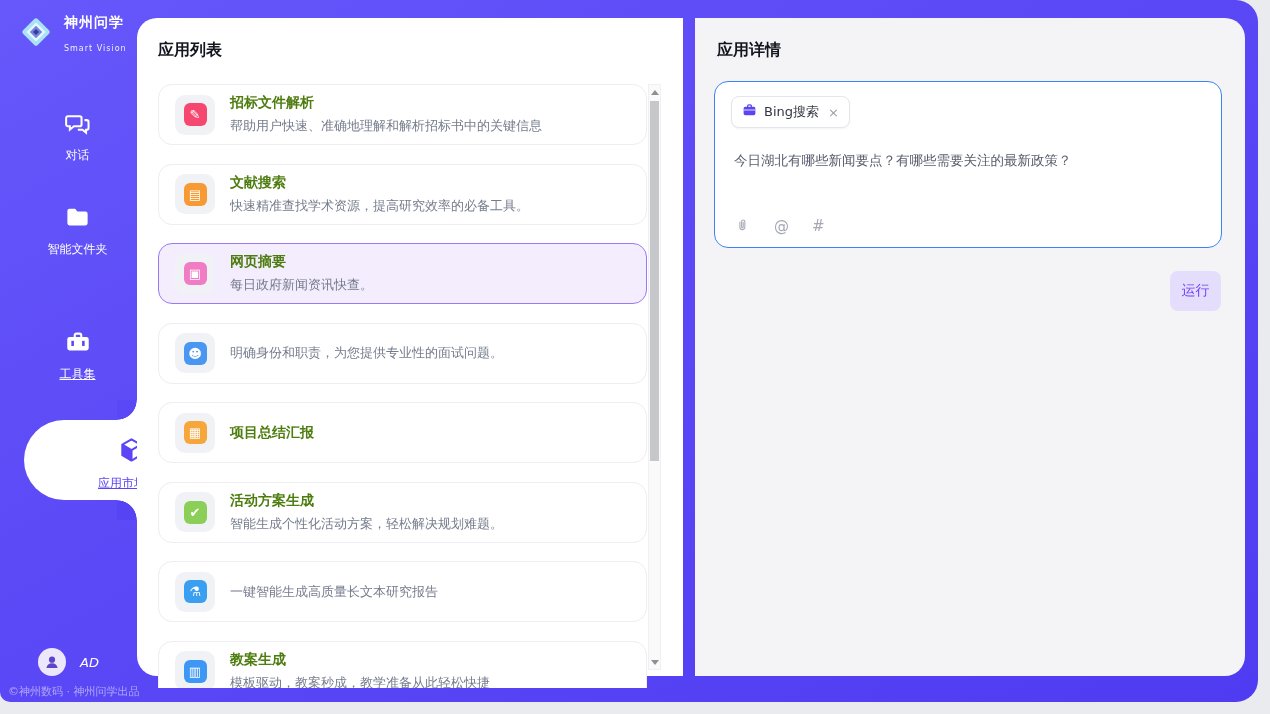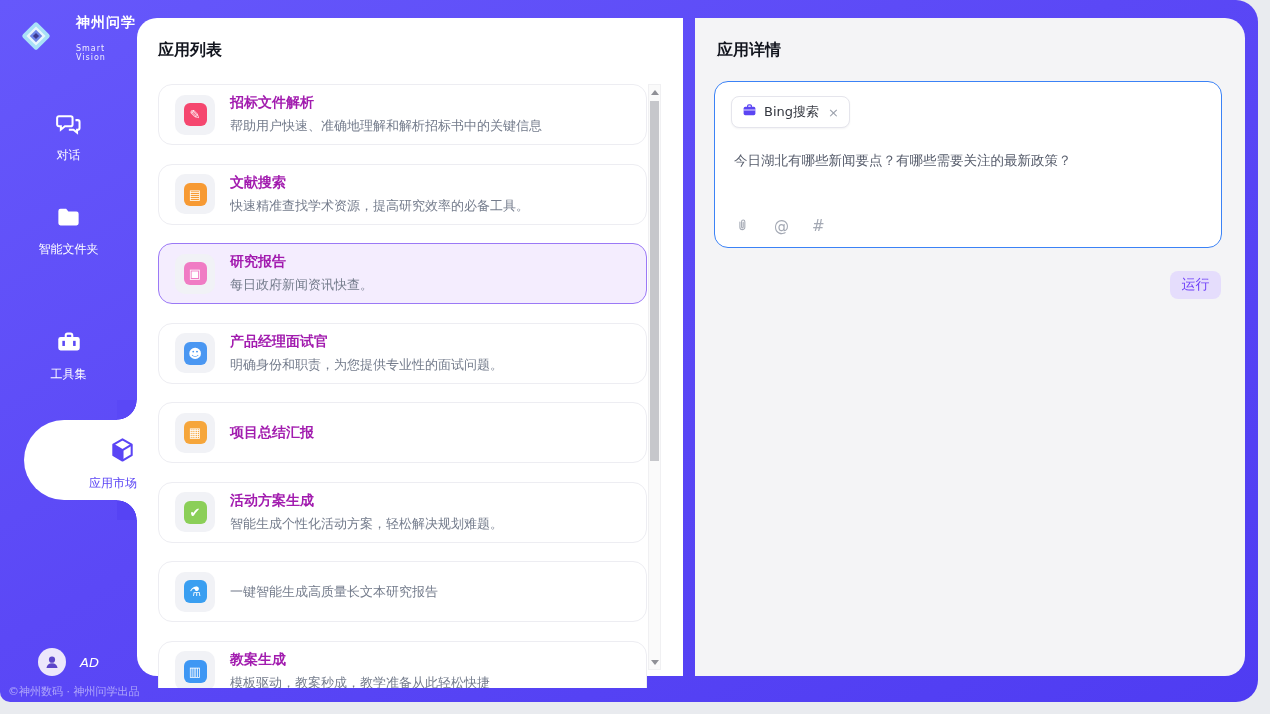--- a/index.html
+++ b/index.html
@@ -4,26 +4,26 @@
 <style>
   html,body{margin:0;padding:0;}
   body{font-family:"DejaVu Sans","Liberation Sans",sans-serif;background:#e9ebef;}
   .page{position:relative;width:1270px;height:714px;background:#e9ebef;overflow:hidden;}
   
   .frame{position:absolute;left:0;top:0;right:12px;bottom:12px;
     background:linear-gradient(150deg,#6658fb 0%,#5b48f6 45%,#4f3cf2 100%);
     border-radius:0 22px 22px 10px;}
   
   .sidebar{position:absolute;left:0;top:0;width:137px;height:100%;}
-  .logo{position:absolute;top:14px;left:20px;display:flex;align-items:center;gap:24px;justify-content:space-between;}
+  .logo{position:absolute;top:14px;left:20px;display:flex;align-items:center;gap:12px;justify-content:space-between;}
   .logo-text .cn{font-size:14px;font-weight:bold;color:#fff;letter-spacing:1px;}
   .logo-text .en{font-size:8px;color:rgba(255,255,255,.9);letter-spacing:1px;margin-top:12px;}
-  .nav-item{position:absolute;left:0;width:137px;display:flex;flex-direction:column;align-items:center;gap:6px;cursor:pointer;}
+  .nav-item{position:absolute;left:0;width:137px;display:flex;flex-direction:column;align-items:center;gap:6px;cursor:pointer;padding-left:9px;}
   .nav-item .lbl{font-size:12px;color:#fff;}
-  .nav-item .lbl.u{}
+  .nav-item .lbl.u{text-decoration:underline;}
   .bump{position:absolute;left:24px;right:0;top:420px;height:80px;background:#fff;border-radius:40px 0 0 40px;}
   .bump::before{content:'';position:absolute;right:0;top:-20px;width:20px;height:20px;
     background:radial-gradient(circle 20px at 0 0,#5a48f6 0 19.4px,#fff 20px);}
   .bump::after{content:'';position:absolute;right:0;bottom:-20px;width:20px;height:20px;
     background:radial-gradient(circle 20px at 0 100%,#5643f4 0 19.4px,#fff 20px);}
   .nav-item.active{top:436px;align-items:flex-end;}
   .nav-item.active .lbl{color:#5b45f5;}
   .user{position:absolute;left:38px;top:648px;display:flex;align-items:center;gap:14px;cursor:pointer;font-style:italic;}
   .avatar{width:28px;height:28px;border-radius:50%;background:#ece7fb;display:flex;align-items:center;justify-content:center;}
   .user .uname{color:#fff;font-size:13px;}
@@ -37,40 +37,40 @@
   
   .cards{position:absolute;top:66px;left:21px;width:489px;height:604px;overflow:hidden;display:flex;flex-direction:column;gap:18.5px;}
   .card{min-height:59px;height:59px;border:1px solid #ededf2;border-radius:14px;background:#fff;
     display:flex;align-items:center;padding:0 16px;gap:15px;cursor:pointer;box-sizing:content-box;}
   .card.selected{background:#f4edfe;border-color:#9b79f6;}
   .appicon{width:40px;height:40px;border-radius:10px;background:#f1f2f6;display:flex;align-items:center;justify-content:center;flex:none;}
   .glyph{width:23px;height:23px;border-radius:6px;color:#fff;font-size:13px;line-height:23px;text-align:center;}
   .g1{background:#f5476f;} .g2{background:#f79a33;} .g3{background:#f07cc4;} .g4{background:#4a97f2;}
   .g5{background:#f6a63b;} .g6{background:#8bcf58;} .g7{background:#3a9ff1;} .g8{background:#3e97f4;}
   .card .txt{display:flex;flex-direction:column;gap:5px;min-width:0;}
-  .card .name{font-size:14px;font-weight:bold;color:#a21caf;}
+  .card .name{font-size:14px;font-weight:bold;color:#4d7c0f;}
   .card .desc{font-size:13px;color:#747c8c;white-space:nowrap;overflow:hidden;}
   
   .scrollbar{position:absolute;top:66px;right:22px;width:13px;bottom:6px;background:#fafafa;border:1px solid #f0f0f2;box-sizing:border-box;}
   .sb-arrow{position:absolute;left:0;width:100%;height:14px;display:flex;align-items:center;justify-content:center;cursor:pointer;}
   .sb-up{top:0;} .sb-down{bottom:0;}
   .tri-up{width:0;height:0;border-left:4px solid transparent;border-right:4px solid transparent;border-bottom:5px solid #8f9096;}
   .tri-down{width:0;height:0;border-left:4px solid transparent;border-right:4px solid transparent;border-top:5px solid #8f9096;}
   .sb-thumb{position:absolute;left:1px;right:1px;top:16px;height:360px;background:#c6c7cb;cursor:pointer;}
   
   .detail-card{position:absolute;top:63px;left:19px;right:23px;height:165px;background:#fff;
     border:1px solid #3b82f6;border-radius:14px;}
   .tool-tag{position:absolute;top:14px;left:16px;height:30px;display:inline-flex;align-items:center;gap:7px;
     padding:0 10px;background:#fff;border:1px solid #e5e5ec;border-radius:8px;box-shadow:0 1px 2px rgba(20,20,40,.05);cursor:pointer;}
   .tool-tag .tlabel{font-size:13px;color:#33363f;}
   .tool-tag .tclose{font-size:13px;color:#9ba1ac;cursor:pointer;margin-left:2px;}
   .query{position:absolute;top:68px;left:19px;right:20px;font-size:13.5px;color:#565c6b;line-height:1.5;cursor:text;}
   .composer-icons{position:absolute;left:19px;bottom:12px;display:flex;align-items:center;gap:23px;color:#a4a9b4;}
   .composer-icons .ci{cursor:pointer;display:flex;align-items:center;justify-content:center;font-size:15px;}
-  .run-btn{position:absolute;top:253px;right:24px;width:51px;height:28px;border-radius:8px;background:#e5ddfc;
+  .run-btn{position:absolute;top:253px;right:24px;width:51px;height:40px;border-radius:8px;background:#e5ddfc;
     color:#7144f8;font-size:14px;display:flex;align-items:center;justify-content:center;cursor:pointer;}
 </style>
 </head>
 <body>
 
 <div class="page">
   <div class="frame">
 
     <div class="sidebar">
       <div class="logo">
@@ -169,30 +169,29 @@
             <span class="txt">
                 <span class="name">文献搜索</span>
                 <span class="desc">快速精准查找学术资源，提高研究效率的必备工具。</span>
               </span>
           </div>
           <div class="card selected">
             <span class="appicon">
                 <span class="glyph g3">▣</span>
               </span>
             <span class="txt">
-                <span class="name">研究报告</span>
+                <span class="name">网页摘要</span>
                 <span class="desc">每日政府新闻资讯快查。</span>
               </span>
           </div>
           <div class="card">
             <span class="appicon">
                 <span class="glyph g4">☻</span>
               </span>
             <span class="txt">
-                <span class="name">产品经理面试官</span>
                 <span class="desc">明确身份和职责，为您提供专业性的面试问题。</span>
               </span>
           </div>
           <div class="card">
             <span class="appicon">
                 <span class="glyph g5">▦</span>
               </span>
             <span class="txt">
                 <span class="name">项目总结汇报</span>
               </span>

